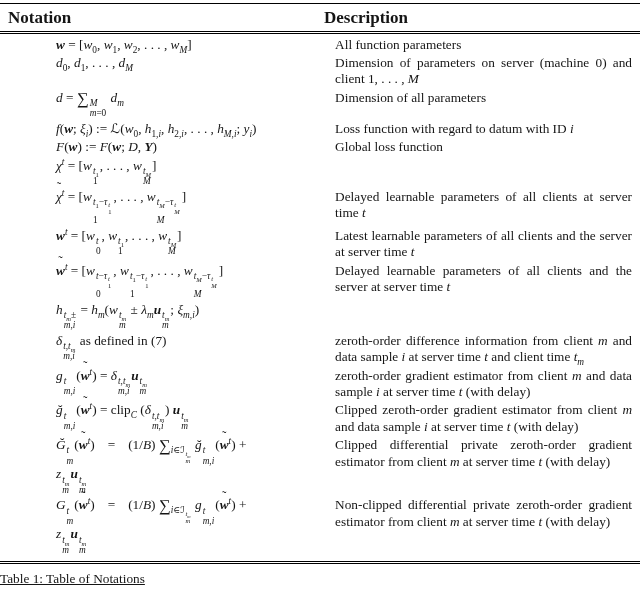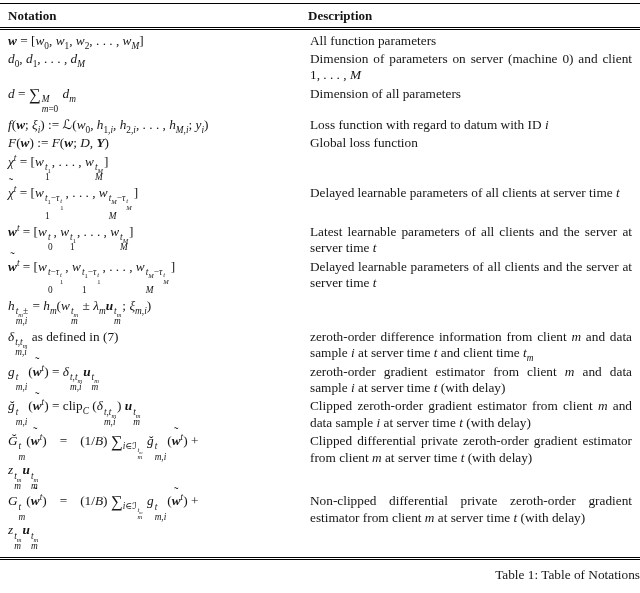--- a/index.html
+++ b/index.html
@@ -8,28 +8,28 @@
     width: 640px; height: 593px;
     background: #ffffff;
     overflow: hidden;
     font-family: "Liberation Serif", "DejaVu Serif", "DejaVu Sans", serif;
     color: #151515;
     font-size: 13.3px;
   }
   .table-wrap { width: 640px; }
   .rule-top { margin-top: 3px; border-top: 1.6px solid #000; }
   .rule-double { height: 2.6px; border-top: 1.2px solid #000; border-bottom: 1.2px solid #000; }
-  .head-row { display: flex; padding: 4px 8px 3px 8px; font-weight: bold; font-size: 13px; }
+  .head-row { display: flex; padding: 4px 8px 3px 8px; font-weight: bold; font-size: 17px; gap: 16px; }
   .head-notation { width: 300px; }
   .head-desc { flex: 1; }
   .tbody { padding: 3px 8px 4px 8px; }
-  .row { display: flex; margin-bottom: 2px; }
+  .row { display: flex; margin-bottom: 2px; margin-left: 48px; }
   .not { width: 302px; padding-right: 8px; line-height: 16.4px; }
   .desc { width: 322px; text-align: justify; line-height: 16.4px; }
-  .caption { text-align: right; margin-top: 7px; font-size: 13.3px; }
+  .caption { text-align: left; margin-top: 7px; font-size: 13.3px; text-decoration: underline; }
 
   
   sup, sub { font-size: 0.70em; line-height: 0; }
   .ss {
     display: inline-flex; flex-direction: column; justify-content: center;
     vertical-align: -0.45em; font-size: 0.70em; line-height: 1.12;
     text-align: left; padding: 0 1px;
   }
   .ss .u, .ss .d { display: block; min-height: 1em; }
   .ss .ss { vertical-align: -0.3em; }

